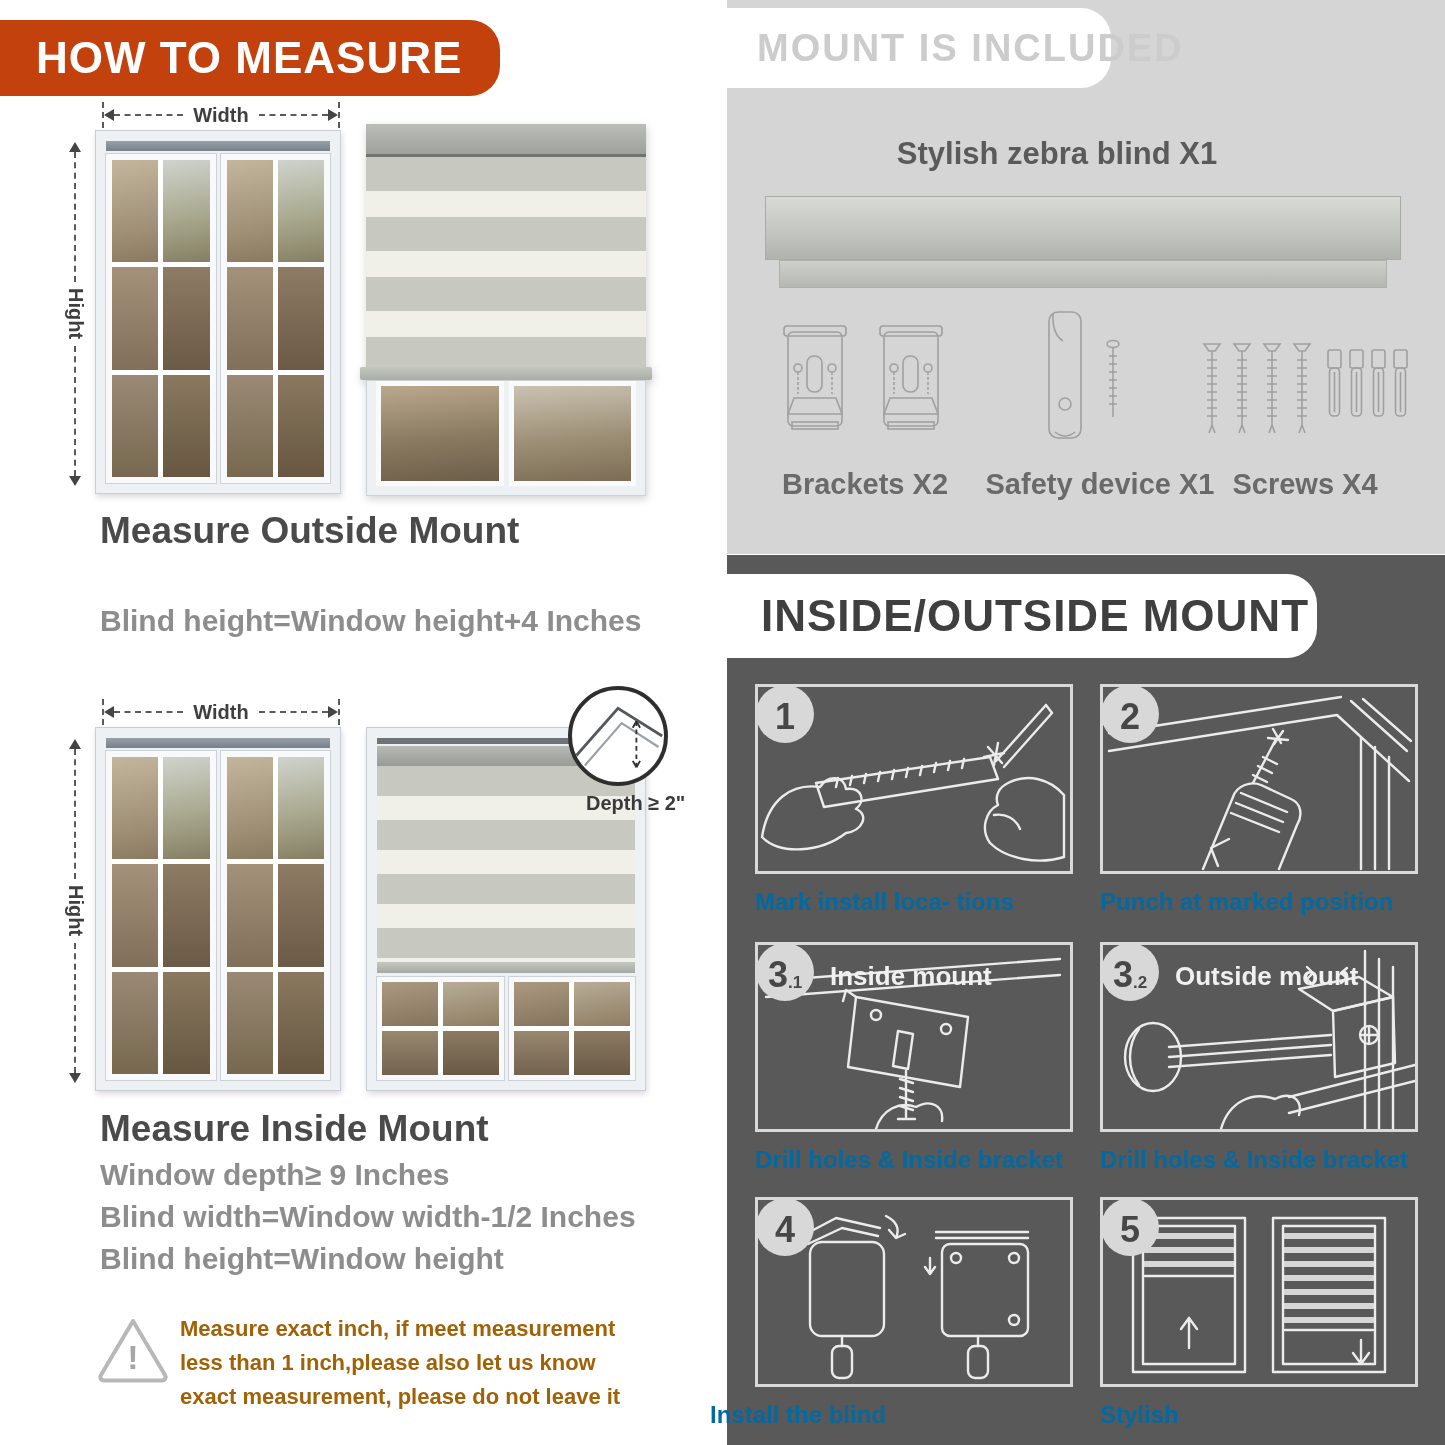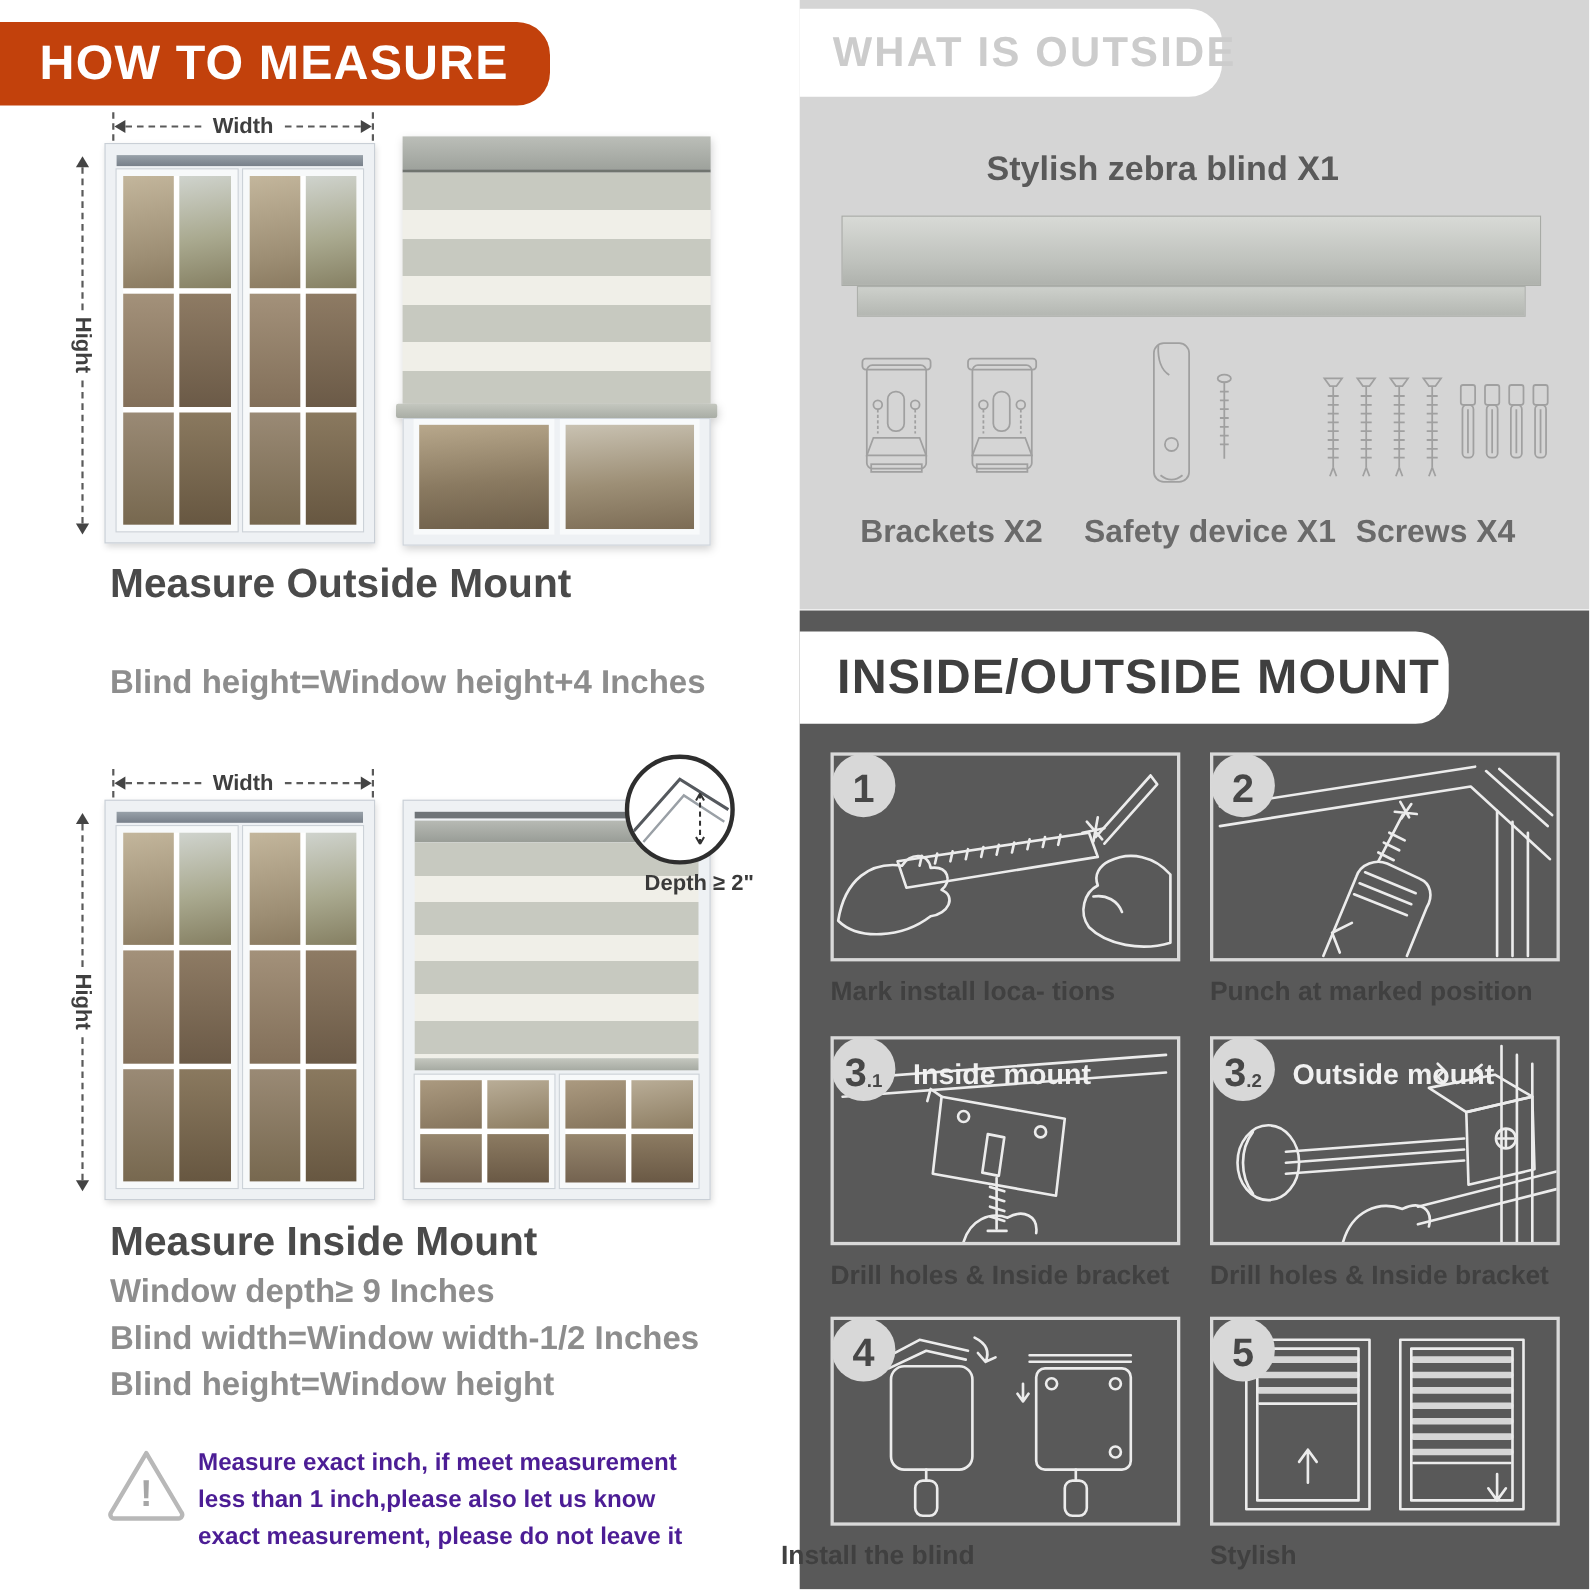--- a/index.html
+++ b/index.html
@@ -83,21 +83,21 @@
     border:4px solid #2e2e2e;background:#ffffff;box-sizing:border-box;overflow:hidden;}
   .depth-label{position:absolute;left:586px;top:792px;font-size:20px;font-weight:bold;color:#3a3a3a;white-space:nowrap;}
 
   
   .h-title{position:absolute;left:100px;font-size:37px;font-weight:bold;color:#4a4a4a;white-space:nowrap;}
   .h-sub{position:absolute;left:100px;font-size:30px;font-weight:bold;color:#8d8d8d;white-space:nowrap;}
   .t-outside{top:510px;} .l-out1{top:562px;} .l-out2{top:604px;}
   .t-inside{top:1108px;} .l-in1{top:1158px;} .l-in2{top:1200px;} .l-in3{top:1242px;}
   .warning-icon{position:absolute;left:96px;top:1316px;}
   .warning-text{position:absolute;left:180px;top:1312px;width:452px;font-size:22px;line-height:34px;
-    font-weight:bold;color:#4c1d95;}
+    font-weight:bold;color:#a16207;}
 
   
   .product-label{position:absolute;left:698px;top:136px;width:718px;text-align:center;
     font-size:31px;font-weight:bold;color:#5a5a5a;}
   .headrail-big{position:absolute;left:765px;top:196px;width:636px;height:64px;
     background:linear-gradient(180deg,#d8dad6,#bdc0bb 70%,#afb2ad);border:1px solid #a8aba6;box-sizing:border-box;}
   .headrail-lip{position:absolute;left:779px;top:260px;width:608px;height:28px;
     background:linear-gradient(180deg,#cdd0cb,#b4b7b2);border:1px solid #adb0ab;box-sizing:border-box;}
   .item-svg{position:absolute;}
   .inc-label{position:absolute;top:468px;text-align:center;font-size:29px;font-weight:bold;color:#6a6a6a;white-space:nowrap;}
@@ -105,21 +105,21 @@
   .lbl-safety{left:985px;width:230px;}
   .lbl-screws{left:1205px;width:200px;}
 
   
   .step{position:absolute;width:318px;height:190px;border:3px solid #d9d9d9;box-sizing:border-box;background:#595959;}
   .badge{position:absolute;top:-2px;left:-2px;width:58px;height:58px;border-radius:50%;background:#d8d8d8;
     color:#474747;display:flex;align-items:flex-end;justify-content:center;padding-bottom:8px;box-sizing:border-box;}
   .badge .n{font-size:36px;font-weight:bold;line-height:1;}
   .badge .s{font-size:17px;font-weight:bold;line-height:1;margin-bottom:2px;}
   .step-title{position:absolute;left:72px;top:16px;font-size:26px;font-weight:bold;color:#f0f0f0;white-space:nowrap;}
-  .caption{position:absolute;width:340px;font-size:24px;font-weight:bold;color:#404040;white-space:nowrap;}
+  .caption{position:absolute;width:340px;font-size:24px;font-weight:bold;color:#0369a1;white-space:nowrap;}
   .s1{left:755px;top:684px;} .s2{left:1100px;top:684px;}
   .s31{left:755px;top:942px;} .s32{left:1100px;top:942px;}
   .s4{left:755px;top:1197px;} .s5{left:1100px;top:1197px;}
   .c1{left:755px;top:888px;} .c2{left:1100px;top:888px;}
   .c31{left:755px;top:1146px;} .c32{left:1100px;top:1146px;}
   .c4{left:710px;top:1401px;} .c5{left:1100px;top:1401px;}
   .art{position:absolute;left:0;top:0;width:100%;height:100%;}
   .art path,.art rect,.art circle,.art ellipse,.art line,.art polyline{stroke:#ececec;fill:none;
     stroke-width:2.4;stroke-linecap:round;stroke-linejoin:round;}
   .art .thick{stroke-width:6;opacity:.85;}
@@ -264,21 +264,21 @@
   <div class="h-sub l-in3">Blind height=Window height</div>
 
   <svg class="warning-icon" width="74" height="70" viewBox="0 0 74 70">
     <path d="M37 5 L69 59 a3.5 3.5 0 0 1 -3 5.5 L8 64.5 a3.5 3.5 0 0 1 -3 -5.5 Z" fill="none" stroke="#b8b8b8" stroke-width="4" stroke-linejoin="round"></path>
     <text x="37" y="53" text-anchor="middle" font-size="34" font-weight="bold" fill="#a6a6a6">!</text>
   </svg>
   <div class="warning-text">Measure exact inch, if meet measurement less than 1 inch,please also let us know exact measurement, please do not leave it</div>
 
   <div class="right-top"></div>
   <div class="banner banner-included">
-    <span>WHAT IS OUTSIDE</span>
+    <span>MOUNT IS INCLUDED</span>
   </div>
   <div class="product-label">Stylish zebra blind X1</div>
   <div class="headrail-big"></div>
   <div class="headrail-lip"></div>
 
   <svg class="item-svg inc" style="left:780px;top:318px;" width="170" height="140" viewBox="0 0 170 140">
     <g>
       <rect x="4" y="8" width="62" height="10" rx="3" fill="#e6e6e6"></rect>
       <rect x="8" y="14" width="54" height="94" rx="5" fill="#ededed"></rect>
       <rect x="27" y="38" width="15" height="36" rx="7" fill="#d6d6d6"></rect>

